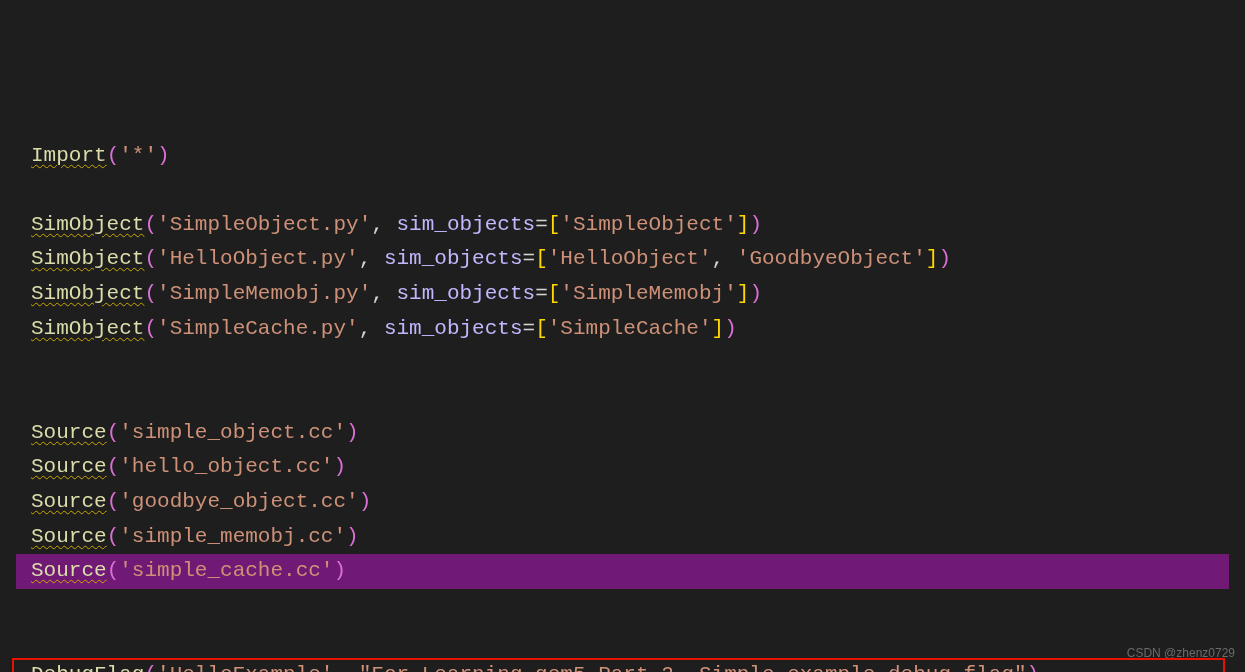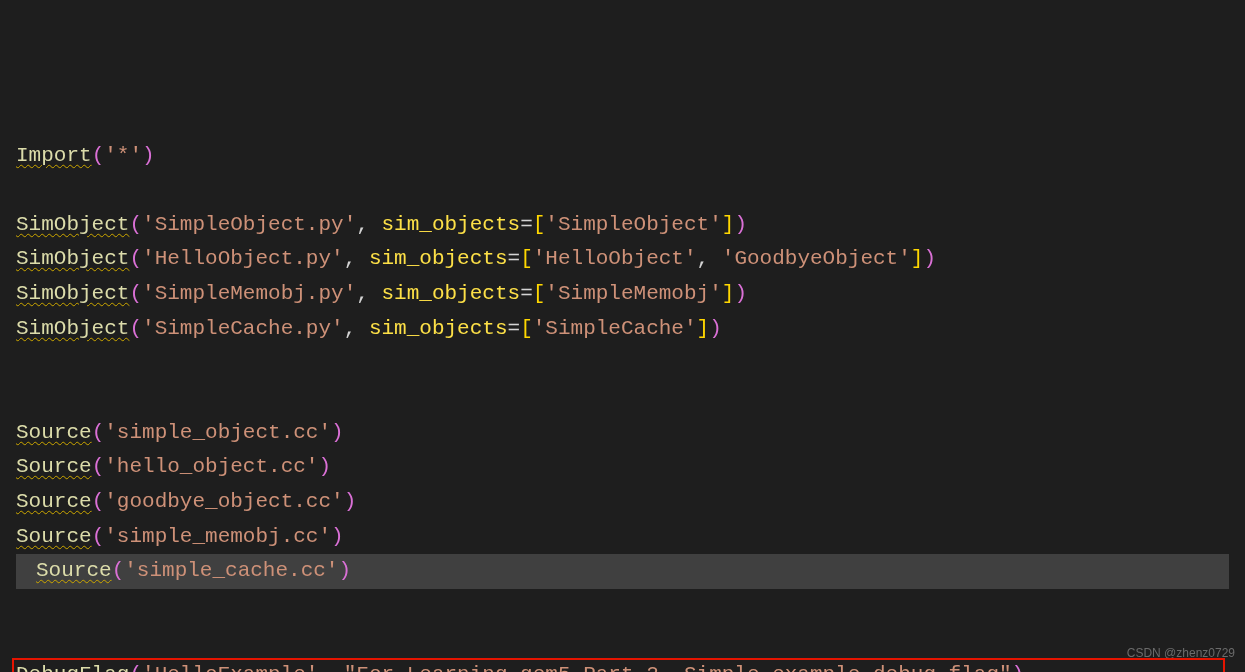--- a/index.html
+++ b/index.html
@@ -11,39 +11,39 @@
     color: #d4d4d4;
     padding: 0 16px;
     white-space: pre;
     overflow-x: auto;
   }
   .code-line {
     display: block;
     position: relative;
   }
   .highlighted-line {
-    background: #404040;
-    padding-left: 20px;
+    background: #701a75;
   }
   .func {
     color: #dcdcaa;
     text-decoration-line: underline;
     text-decoration-style: wavy;
     text-decoration-color: #cca700;
     text-decoration-thickness: 1px;
     text-underline-offset: 3px;
+    margin-left: 15px;
   }
   .paren {
     color: #da70d6;
   }
   .str {
     color: #ce9178;
   }
   .kwarg {
-    color: #fde047;
+    color: #c4b5fd;
   }
   .op {
     color: #d4d4d4;
   }
   .bracket {
     color: #ffd700;
   }
   .red-box {
     position: absolute;
     left: -4px;

